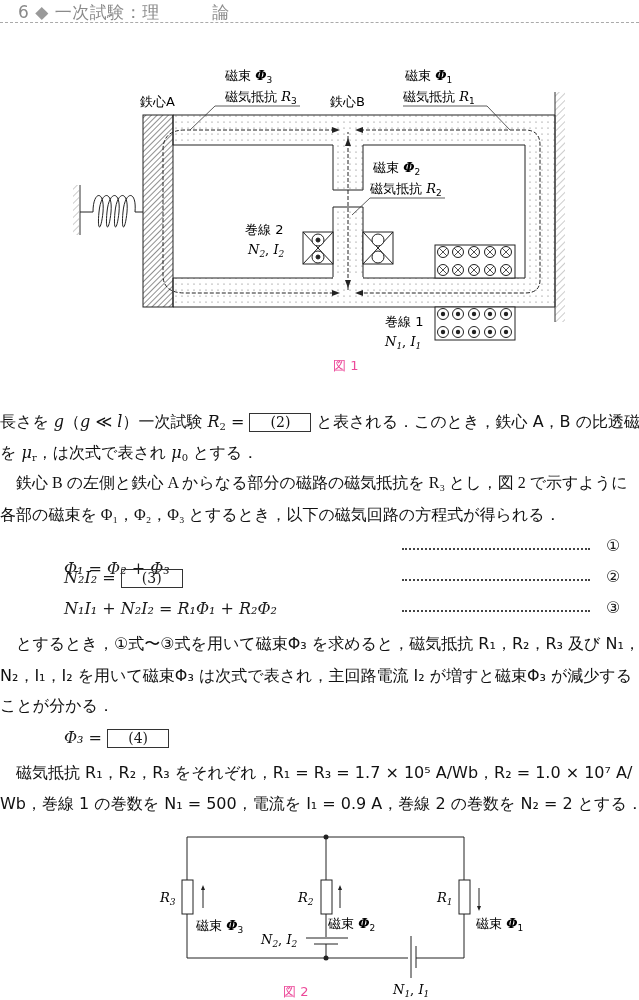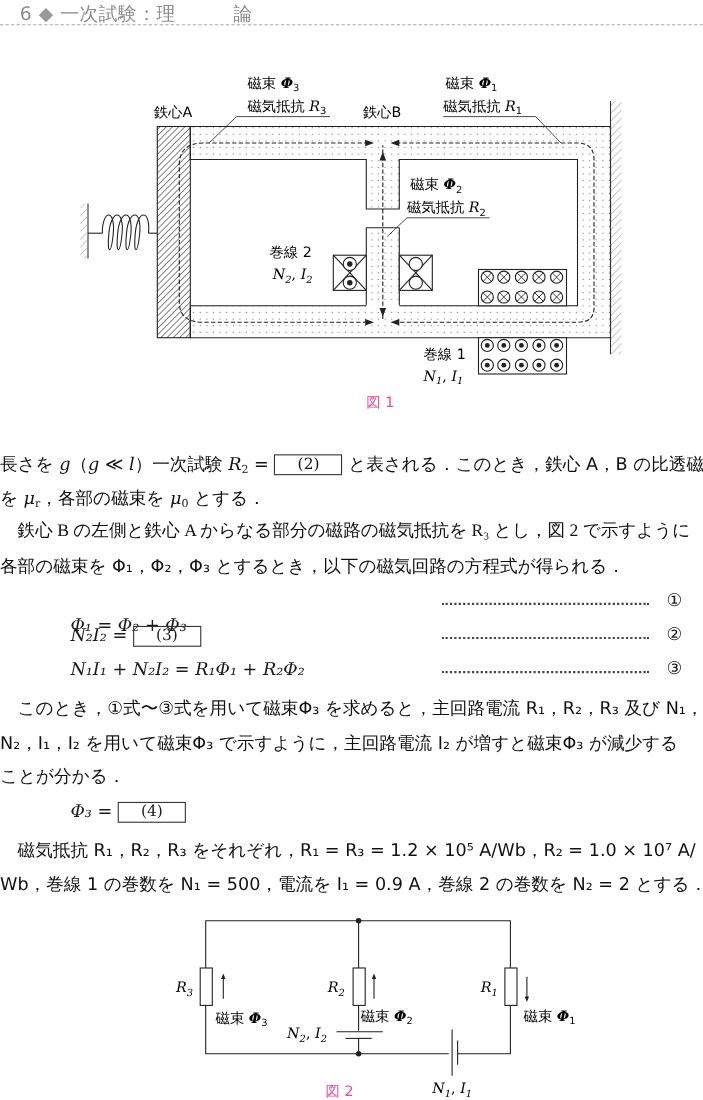--- a/index.html
+++ b/index.html
@@ -157,48 +157,48 @@
     <text x="385" y="326" font-size="13">巻線 1</text>
     <text x="385" y="346" font-size="13" class="m">N<tspan font-size="9" dy="3">1</tspan><tspan dy="-3" style="font-style:normal">,  </tspan>I<tspan font-size="9" dy="3">1</tspan></text>
   </svg>
 </div>
 <div class="caption" style="left:333px;top:357px;">図 1</div>
 
 <div class="line" style="top:412px;">
   <span>長さを </span><span class="mi">g</span><span>（</span><span class="mi">g</span><span> ≪ </span><span class="mi">l</span><span>）一次試験 </span><span class="mi">R</span><sub>2</sub><span> = </span><span class="blank">(2)</span><span> と表される．このとき，鉄心 A，B の比透磁率</span>
 </div>
 <div class="line" style="top:443px;">
-  <span>を </span><span class="mi">μ</span><sub>r</sub><span>，各部の磁束を </span><span class="mi">μ</span><sub>0</sub><span> とする．</span>
+  <span>を </span><span class="mi">μ</span><sub>r</sub><span>，は次式で表され </span><span class="mi">μ</span><sub>0</sub><span> とする．</span>
 </div>
 <div class="line" style="top:473px;font-family:Liberation Serif, serif;">　鉄心 B の左側と鉄心 A からなる部分の磁路の磁気抵抗を R₃ とし，図 2 で示すように</div>
-<div class="line" style="top:505px;">各部の磁束を Φ₁，Φ₂，Φ₃ とするとき，以下の磁気回路の方程式が得られる．</div>
+<div class="line" style="top:505px;font-family:Liberation Serif, serif;">各部の磁束を Φ₁，Φ₂，Φ₃ とするとき，以下の磁気回路の方程式が得られる．</div>
 
 <div class="eq mi" style="left:64px;top:536px;margin-top:22px;">Φ₁ = Φ₂ + Φ₃</div>
 <div class="dots" style="top:548px;"></div>
 <div class="eqnum" style="top:536px;">①</div>
 
 <div class="eq" style="left:64px;top:567px;">
   <span class="mi">N₂I₂ = </span><span class="blank">(3)</span>
 </div>
 <div class="dots" style="top:579px;"></div>
 <div class="eqnum" style="top:567px;">②</div>
 
 <div class="eq mi" style="left:64px;top:598px;">N₁I₁ + N₂I₂ = R₁Φ₁ + R₂Φ₂</div>
 <div class="dots" style="top:610px;"></div>
 <div class="eqnum" style="top:598px;">③</div>
 
-<div class="line" style="top:634px;">　このとき，①式〜③式を用いて磁束Φ₃ を求めると，主回路電流 R₁，R₂，R₃ 及び N₁，</div>
-<div class="line" style="top:666px;">N₂，I₁，I₂ を用いて磁束Φ₃ で示すように，主回路電流 I₂ が増すと磁束Φ₃ が減少する</div>
+<div class="line" style="top:634px;">　とするとき，①式〜③式を用いて磁束Φ₃ を求めると，磁気抵抗 R₁，R₂，R₃ 及び N₁，</div>
+<div class="line" style="top:666px;">N₂，I₁，I₂ を用いて磁束Φ₃ は次式で表され，主回路電流 I₂ が増すと磁束Φ₃ が減少する</div>
 <div class="line" style="top:696px;text-align:center;">ことが分かる．</div>
 
 <div class="eq" style="left:64px;top:727px;">
   <span class="mi">Φ₃ = </span><span class="blank">(4)</span>
 </div>
 
-<div class="line" style="top:763px;">　磁気抵抗 R₁，R₂，R₃ をそれぞれ，R₁ = R₃ = 1.2 × 10⁵ A/Wb，R₂ = 1.0 × 10⁷ A/</div>
+<div class="line" style="top:763px;">　磁気抵抗 R₁，R₂，R₃ をそれぞれ，R₁ = R₃ = 1.7 × 10⁵ A/Wb，R₂ = 1.0 × 10⁷ A/</div>
 <div class="line" style="top:794px;">Wb，巻線 1 の巻数を N₁ = 500，電流を I₁ = 0.9 A，巻線 2 の巻数を N₂ = 2 とする．</div>
 
 <div class="fig" style="left:0;top:830px;width:639px;height:170px;margin-left:28px;">
   <svg width="639" height="170" viewBox="0 830 639 170" xmlns="http://www.w3.org/2000/svg">
     <g stroke="#222" stroke-width="1" fill="none">
       <polyline points="159,880 159,837 436,837 436,880"></polyline>
       <line x1="298" y1="837" x2="298" y2="880"></line>
       <rect x="154" y="880" width="11" height="34" fill="#fff"></rect>
       <rect x="293" y="880" width="11" height="34" fill="#fff"></rect>
       <rect x="431" y="880" width="11" height="34" fill="#fff"></rect>
@@ -222,13 +222,13 @@
     <text x="132" y="902" font-size="13" class="m">R<tspan font-size="9" dy="3">3</tspan></text>
     <text x="270" y="902" font-size="13" class="m">R<tspan font-size="9" dy="3">2</tspan></text>
     <text x="409" y="902" font-size="13" class="m">R<tspan font-size="9" dy="3">1</tspan></text>
     <text x="168" y="930" font-size="13">磁束 <tspan class="m" font-weight="bold">Φ</tspan><tspan font-size="9" dy="3">3</tspan></text>
     <text x="300" y="928" font-size="13">磁束 <tspan class="m" font-weight="bold">Φ</tspan><tspan font-size="9" dy="3">2</tspan></text>
     <text x="448" y="928" font-size="13">磁束 <tspan class="m" font-weight="bold">Φ</tspan><tspan font-size="9" dy="3">1</tspan></text>
     <text x="233" y="944" font-size="13" class="m">N<tspan font-size="9" dy="3">2</tspan><tspan dy="-3" style="font-style:normal">,  </tspan>I<tspan font-size="9" dy="3">2</tspan></text>
     <text x="365" y="994" font-size="13" class="m">N<tspan font-size="9" dy="3">1</tspan><tspan dy="-3" style="font-style:normal">,  </tspan>I<tspan font-size="9" dy="3">1</tspan></text>
   </svg>
 </div>
-<div class="caption" style="left:283px;top:983px;margin-left:13px;">図 2</div>
+<div class="caption" style="left:283px;top:983px;">図 2</div>
 
 </body></html>

